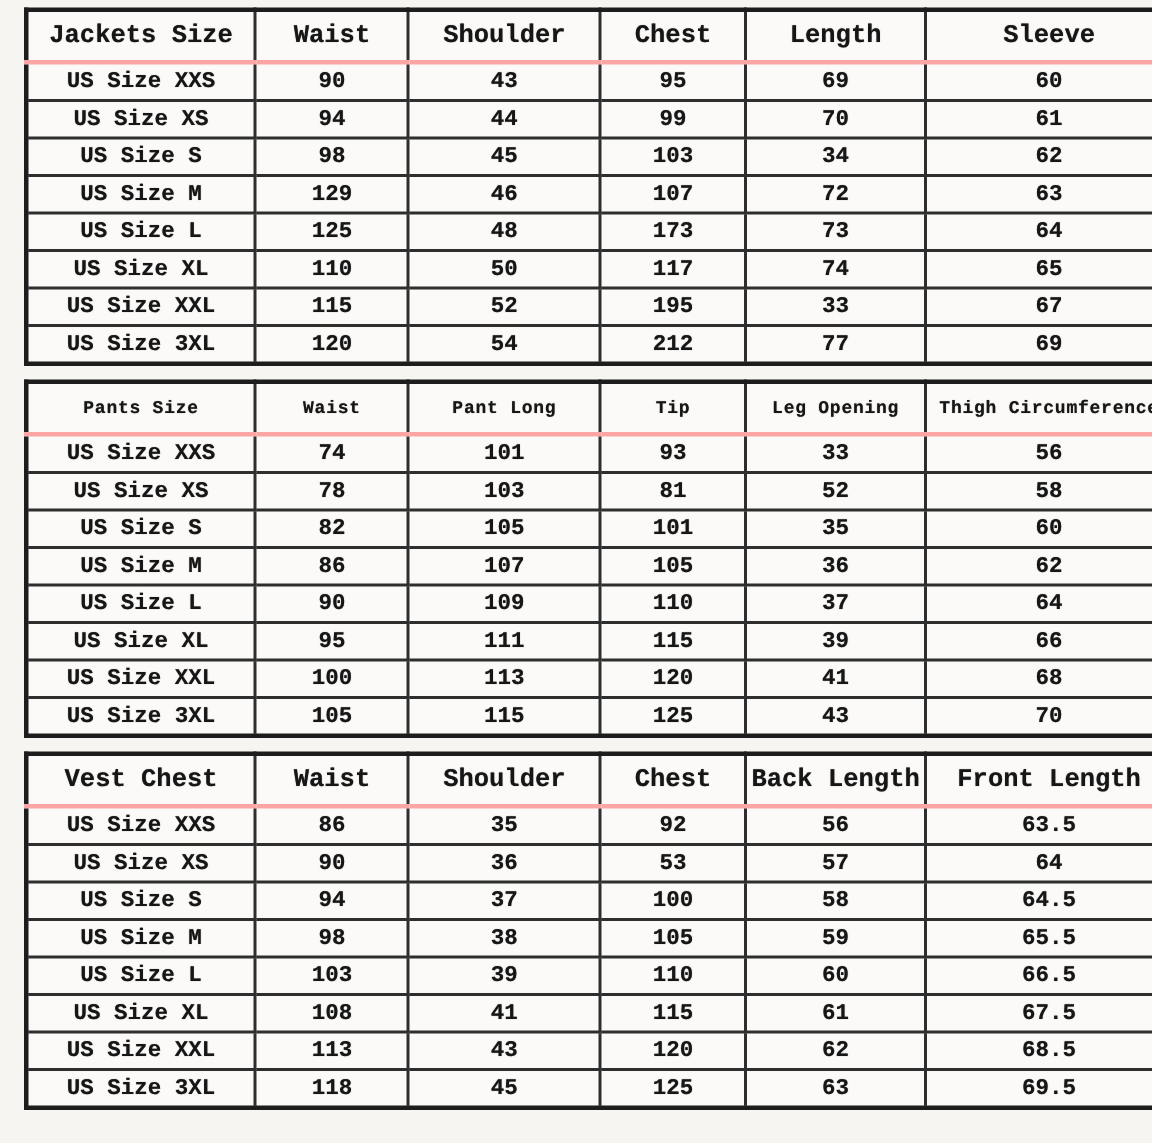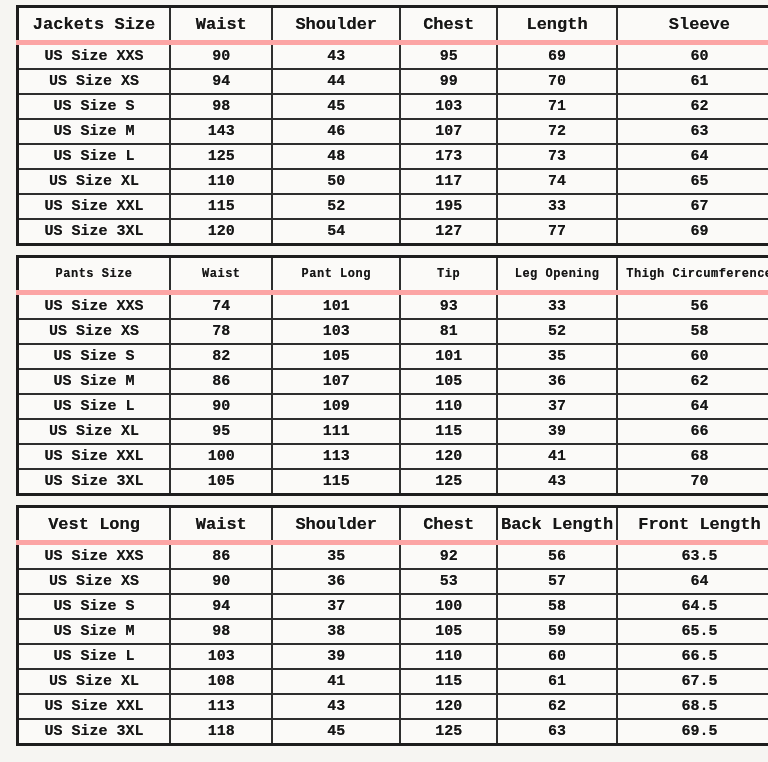--- a/index.html
+++ b/index.html
@@ -40,21 +40,21 @@
     text-align: center;
     vertical-align: middle;
     padding: 0;
     white-space: nowrap;
     overflow: hidden;
     text-shadow: 0 0 0.6px rgba(20,20,20,0.65);
   }
   .size-table th {
     height: 32px;
     font-size: 17px;
-    border-bottom: 5px solid #fca5a5;
+    border-bottom: 3px solid #fca5a5;
   }
   .size-table.small-head th {
     font-size: 12px;
     letter-spacing: 0.5px;
   }
   .size-table td {
     height: 23px;
     font-size: 15px;
   }
 </style>
@@ -96,26 +96,26 @@
           <td>44</td>
           <td>99</td>
           <td>70</td>
           <td>61</td>
         </tr>
         <tr>
           <td>US Size S</td>
           <td>98</td>
           <td>45</td>
           <td>103</td>
-          <td>71</td>
+          <td>34</td>
           <td>62</td>
         </tr>
         <tr>
           <td>US Size M</td>
-          <td>143</td>
+          <td>129</td>
           <td>46</td>
           <td>107</td>
           <td>72</td>
           <td>63</td>
         </tr>
         <tr>
           <td>US Size L</td>
           <td>125</td>
           <td>48</td>
           <td>173</td>
@@ -135,21 +135,21 @@
           <td>115</td>
           <td>52</td>
           <td>195</td>
           <td>33</td>
           <td>67</td>
         </tr>
         <tr>
           <td>US Size 3XL</td>
           <td>120</td>
           <td>54</td>
-          <td>127</td>
+          <td>212</td>
           <td>77</td>
           <td>69</td>
         </tr>
       </tbody>
     </table>
     <table class="size-table small-head">
       <colgroup>
         <col class="c0">
         <col class="c1">
         <col class="c2">
@@ -238,21 +238,21 @@
       <colgroup>
         <col class="c0">
         <col class="c1">
         <col class="c2">
         <col class="c3">
         <col class="c4">
         <col class="c5">
       </colgroup>
       <thead>
         <tr>
-          <th>Vest Long</th>
+          <th>Vest Chest</th>
           <th>Waist</th>
           <th>Shoulder</th>
           <th>Chest</th>
           <th>Back Length</th>
           <th>Front Length</th>
         </tr>
       </thead>
       <tbody>
         <tr>
           <td>US Size XXS</td>

